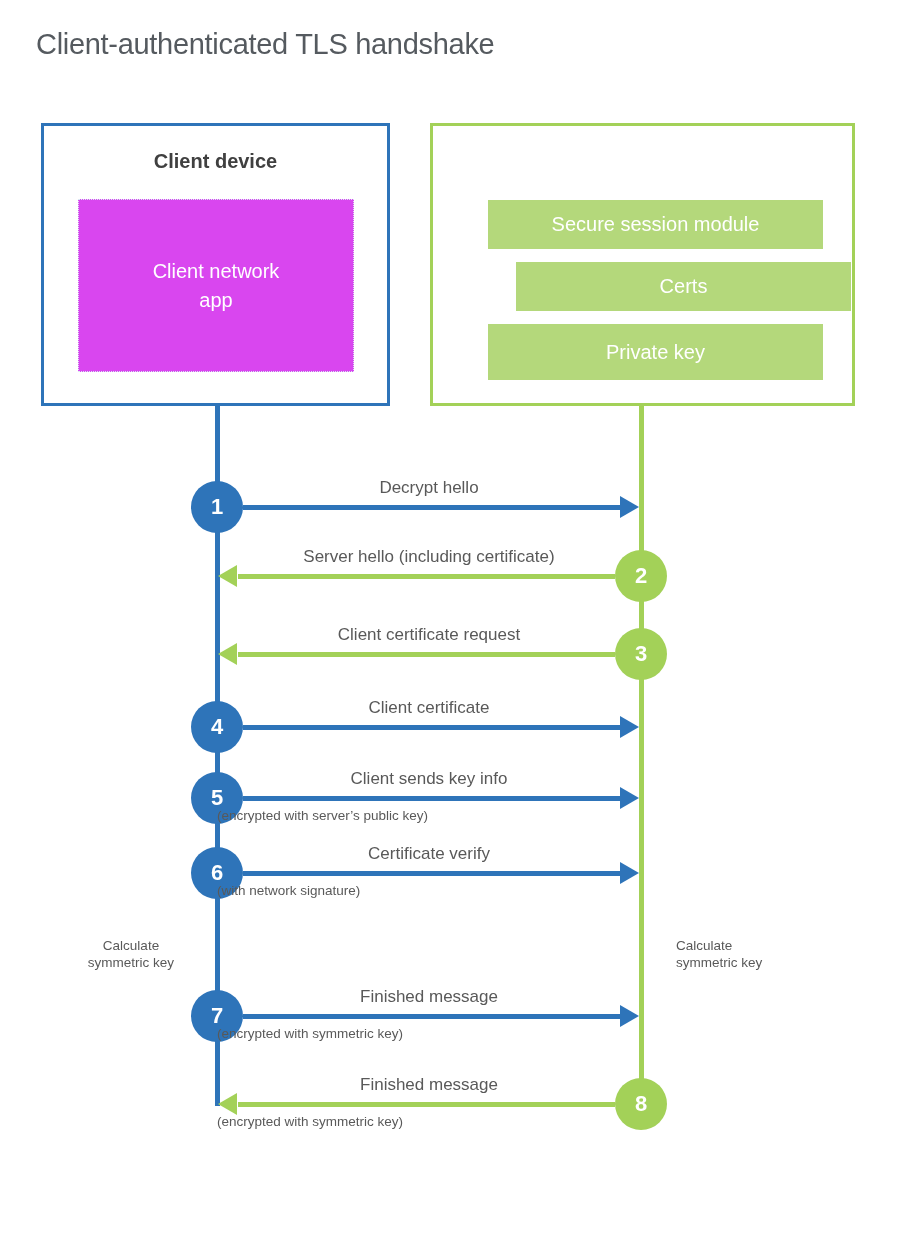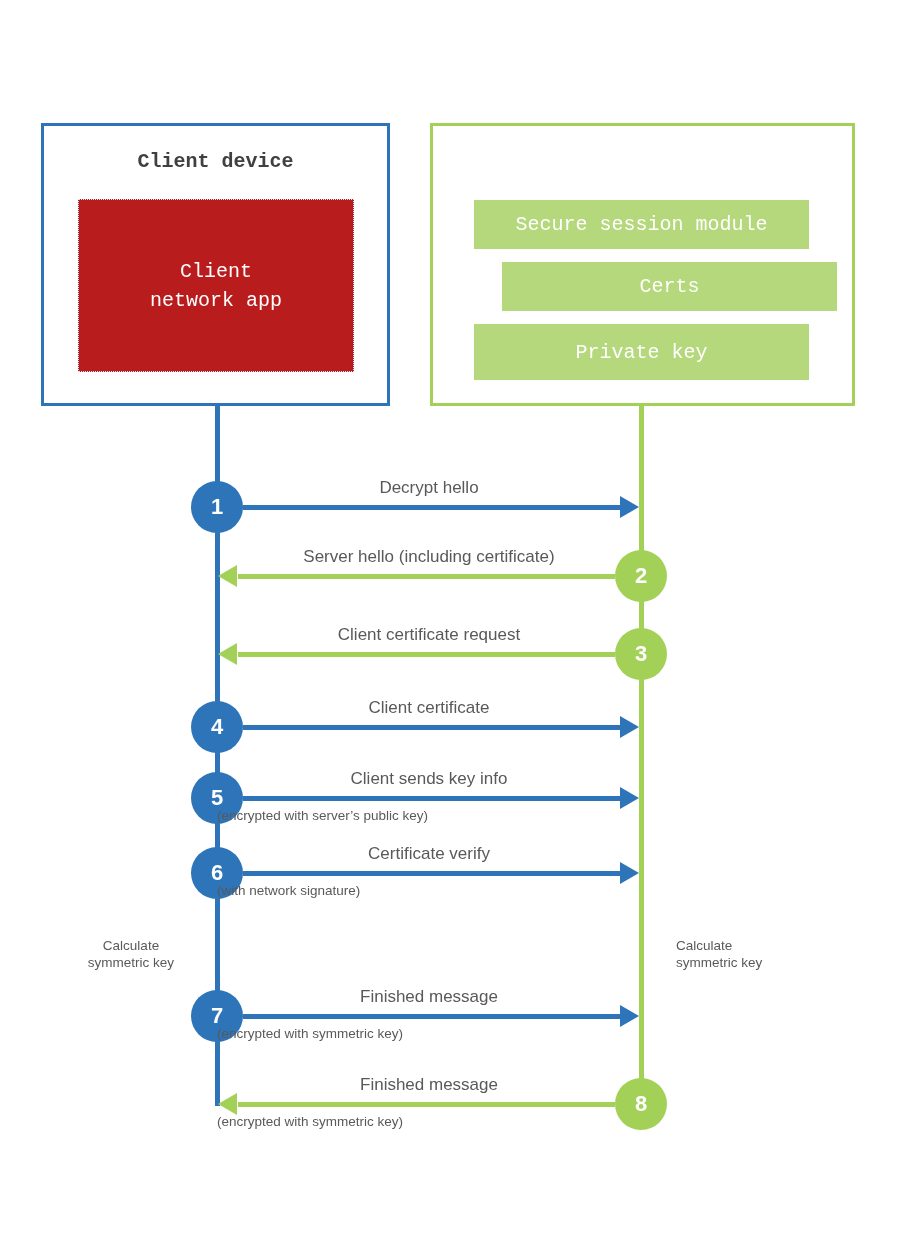--- a/index.html
+++ b/index.html
@@ -6,36 +6,36 @@
   #canvas{
     position:relative;width:900px;height:1256px;background:#ffffff;overflow:hidden;
     font-family:"Liberation Sans","DejaVu Sans",sans-serif;
   }
   
   .page-title{
     position:absolute;left:36px;top:28px;
     font-size:29px;font-weight:300;color:#555a5f;letter-spacing:-0.3px;
   }
   
-  .actor-box{position:absolute;top:123px;height:283px;box-sizing:border-box;background:#fff;font-family:Liberation Mono, monospace;}
+  .actor-box{position:absolute;top:123px;height:283px;box-sizing:border-box;background:#fff;}
   .client-box{left:41px;width:349px;border:3px solid #2e74b9;}
   .server-box{left:430px;width:425px;border:3px solid #a3d158;}
   .actor-title{
     position:absolute;left:0;right:0;top:24px;text-align:center;
     font-size:20px;font-weight:bold;color:#404040;
   }
   .client-app{
     position:absolute;left:34px;top:73px;width:276px;height:173px;
-    background:#b91c1c;border:1px dotted #dbe7f4;box-sizing:border-box;
+    background:#d946ef;border:1px dotted #dbe7f4;box-sizing:border-box;
     display:flex;align-items:center;justify-content:center;text-align:center;
     color:#fff;font-size:20px;line-height:1.45;
   }
   .client-app span{display:inline-block;max-width:155px;}
   .server-bar{
-    position:absolute;left:41px;width:335px;height:49px;background:#b4d87b;
+    position:absolute;left:55px;width:335px;height:49px;background:#b4d87b;
     display:flex;align-items:center;justify-content:center;
     color:#fff;font-size:20px;
   }
   .bar-1{top:74px;} .bar-2{top:136px;margin-left:28px;} .bar-3{top:198px;height:56px;}
   
   .lifeline{position:absolute;top:405px;width:5px;}
   .lifeline.blue{left:215px;height:701px;background:#2e74b9;}
   .lifeline.green{left:639px;height:703px;background:#a3d158;}
   
   .step{position:absolute;left:0;top:var(--y);width:900px;height:0;}
@@ -64,20 +64,21 @@
   .side-note{position:absolute;font-size:13.5px;color:#595959;line-height:17px;}
   .note-decrypt{left:666px;top:764px;width:165px;text-align:left;}
   .note-calc-left{left:72px;top:937px;width:118px;text-align:center;}
   .note-calc-right{left:676px;top:937px;width:120px;text-align:left;}
 </style>
 </head>
 <body>
 
 <div id="canvas">
 
+  <div class="page-title">Client-authenticated TLS handshake</div>
 
   <div class="actor-box client-box">
     <div class="actor-title">Client device</div>
     <div class="client-app">
       <span>Client network app</span>
     </div>
   </div>
 
   <div class="actor-box server-box">
     <div class="server-bar bar-1">Secure session module</div>

